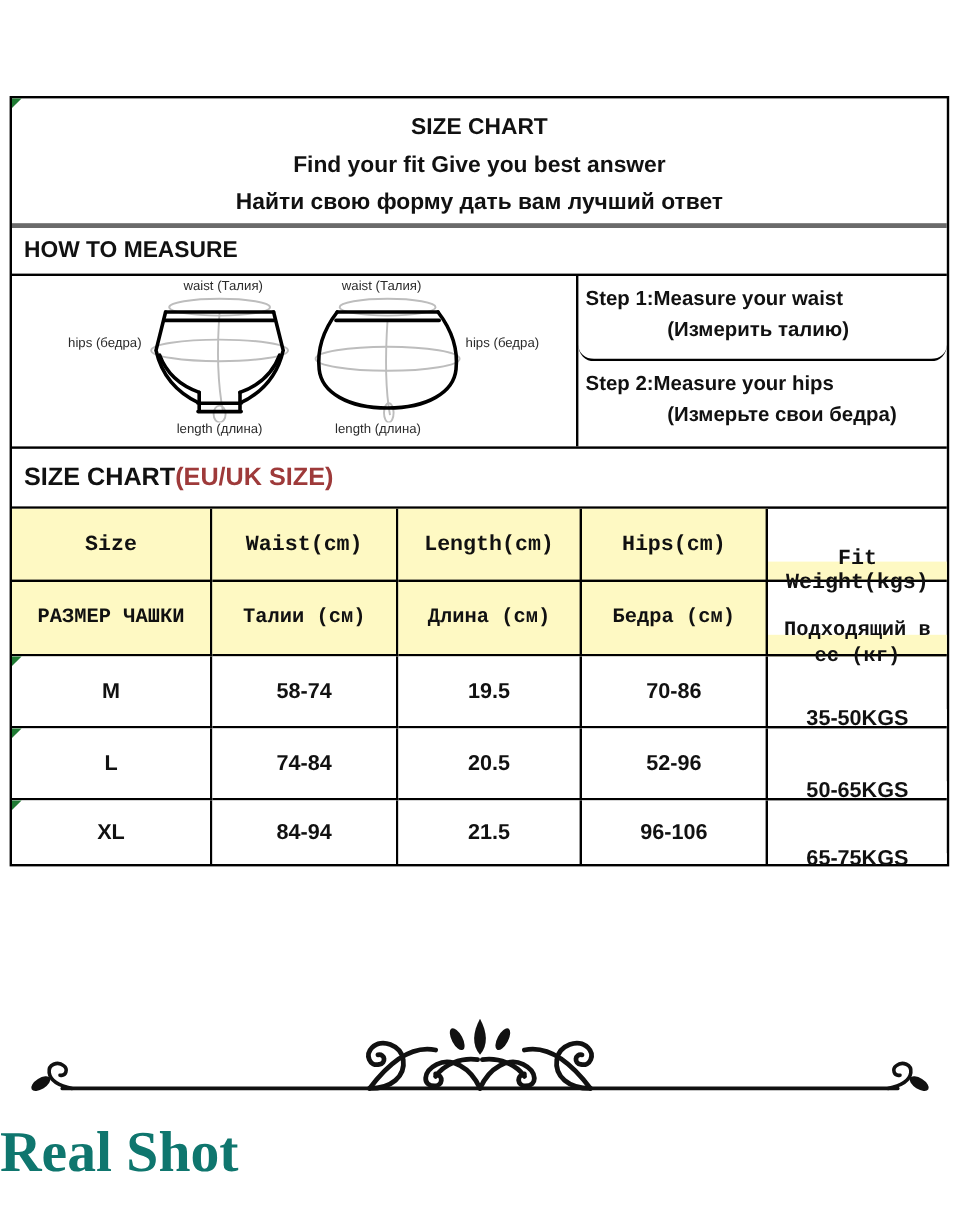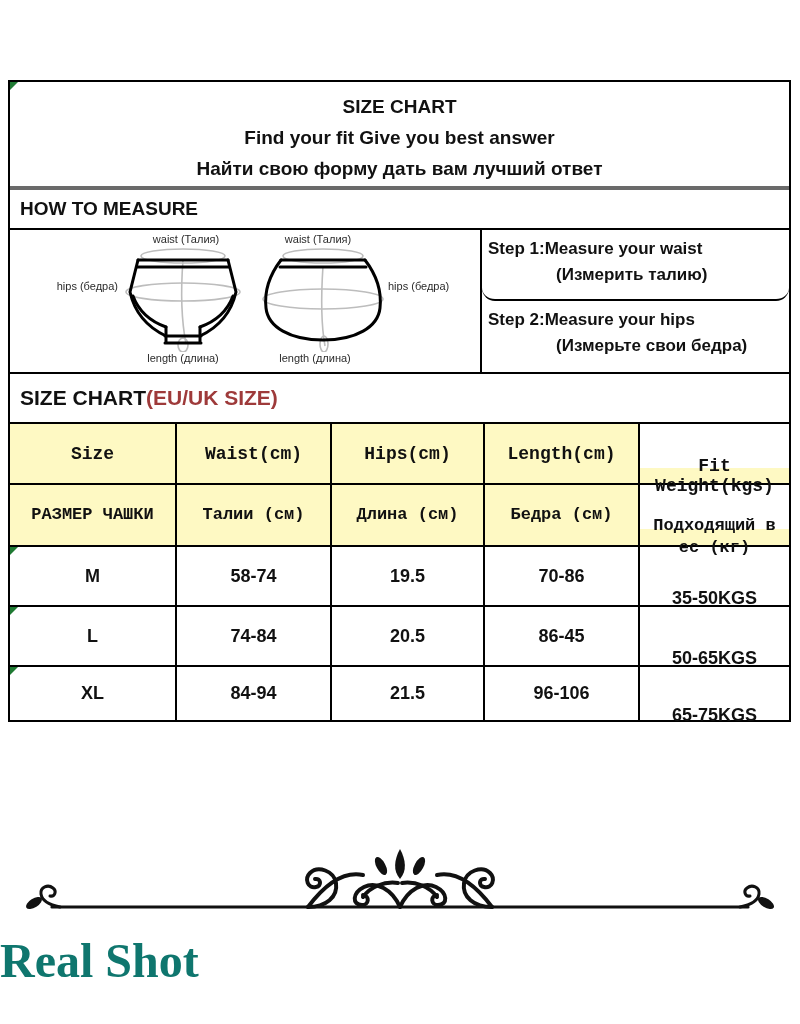--- a/index.html
+++ b/index.html
@@ -137,22 +137,22 @@
 
     <div class="chart-heading">
       <span class="black">SIZE CHART</span>
         <span class="red">(EU/UK SIZE)</span>
     </div>
 
     <div class="size-table">
 
       <div class="cell th th-en">Size</div>
       <div class="cell th th-en">Waist(cm)</div>
+      <div class="cell th th-en">Length(cm)</div>
       <div class="cell th th-en">Hips(cm)</div>
-      <div class="cell th th-en">Length(cm)</div>
       <div class="cell th th-en last-col">Fit  Weight(kgs)</div>
 
       <div class="cell th th-ru">РАЗМЕР ЧАШКИ</div>
       <div class="cell th th-ru">Талии (см)</div>
       <div class="cell th th-ru">Длина (см)</div>
       <div class="cell th th-ru">Бедра (см)</div>
       <div class="cell th th-ru last-col">Подходящий в ес (кг)</div>
 
       <div class="cell td">
           <span class="corner-marker"></span>
@@ -162,21 +162,21 @@
       <div class="cell td">19.5</div>
       <div class="cell td">70-86</div>
       <div class="cell td last-col">35-50KGS</div>
 
       <div class="cell td">
           <span class="corner-marker"></span>
           <span>L</span>
         </div>
       <div class="cell td">74-84</div>
       <div class="cell td">20.5</div>
-      <div class="cell td">86-45</div>
+      <div class="cell td">52-96</div>
       <div class="cell td last-col">50-65KGS</div>
 
       <div class="cell td last-row">
           <span class="corner-marker"></span>
           <span>XL</span>
         </div>
       <div class="cell td last-row">84-94</div>
       <div class="cell td last-row">21.5</div>
       <div class="cell td last-row">96-106</div>
       <div class="cell td last-row last-col">65-75KGS</div>

